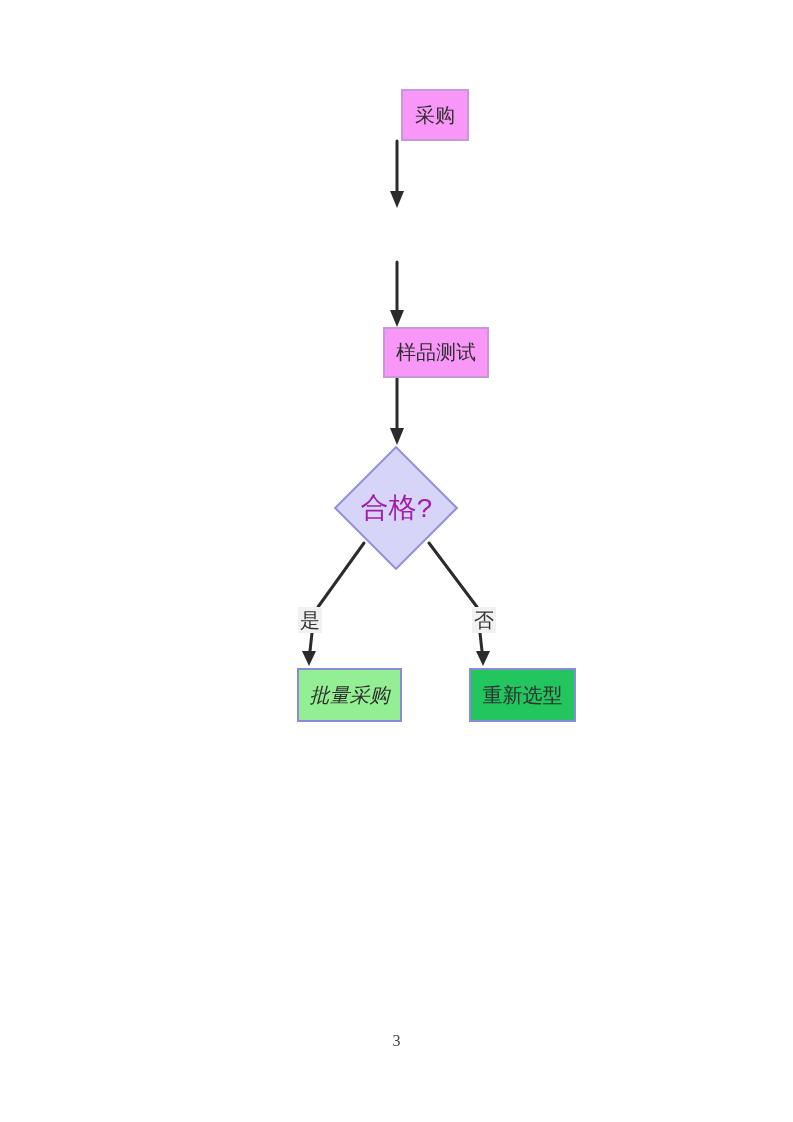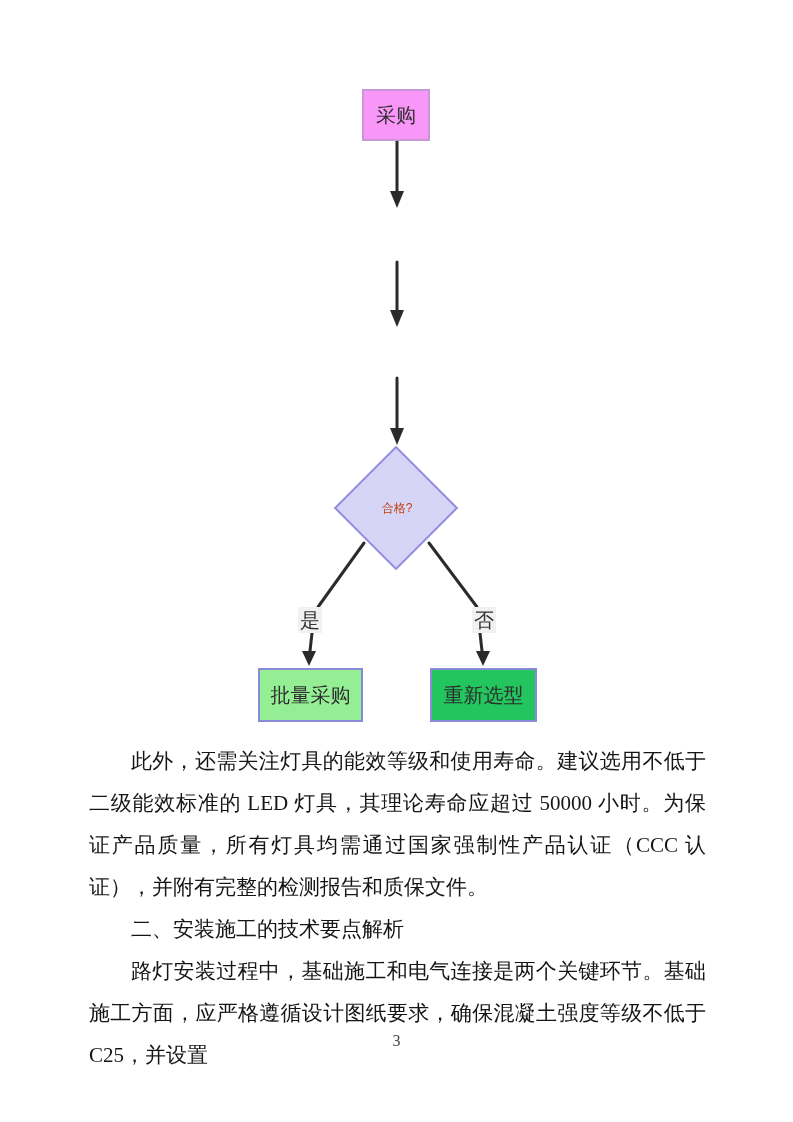--- a/index.html
+++ b/index.html
@@ -15,36 +15,36 @@
   .flowchart{position:absolute;left:0;top:0;width:793px;height:745px;}
   .connectors{position:absolute;left:0;top:0;}
   .node{
     position:absolute;
     display:flex;align-items:center;justify-content:center;
     box-sizing:border-box;
     font-family:"Liberation Sans","DejaVu Sans",sans-serif;
     font-size:20px;color:#2e2e2e;
     white-space:nowrap;
   }
-  .node.rect{border:2px solid #000000;}
+  .node.rect{border:2px solid #000000;margin-left:39px;}
   .node.pink{border-color:#c698d8;}
   .node.green,.node.red{border-color:#8a8ad8;}
   .diamond-shape{
     position:absolute;
     left:352px;top:464px;width:88px;height:88px;
     box-sizing:border-box;
     border:2px solid #968ee0;
     transform:rotate(45deg);
   }
   .diamond-label{
     position:absolute;
     left:334px;top:494px;width:126px;height:28px;
     display:flex;align-items:center;justify-content:center;
-    font-family:Liberation Sans, sans-serif;
-    font-size:12px;color:#c2410c;
+    font-family:Liberation Mono, monospace;
+    font-size:28px;color:#a21caf;
   }
   .edge-label{
     position:absolute;
     width:24px;height:26px;
     background:#f1f1f1;
     display:flex;align-items:center;justify-content:center;
     font-family:"Liberation Sans","DejaVu Sans",sans-serif;
     font-size:20px;color:#333;
   }
   
@@ -85,34 +85,30 @@
         <polygon points="397,327 390,310 404,310"></polygon>
         <polygon points="397,445 390,428 404,428"></polygon>
         <polygon points="309,666 302,651 316,651"></polygon>
         <polygon points="483,666 476,651 490,651"></polygon>
       </g>
     </svg>
 
     <div class="node rect pink" style="left: 362px; top: 89px; width: 68px; height: 52px; background-color: rgb(248, 151, 248);">采购</div>
 
 
+    <div class="node rect pink" style="left: 344px; top: 327px; width: 106px; height: 51px; background-color: rgb(248, 151, 248);">样品测试</div>
 
     <div class="diamond-shape" style="background-color: rgb(214, 213, 247);"></div>
     <div class="diamond-label">合格?</div>
 
     <div class="edge-label" style="left:298px;top:607px;">是</div>
 
     <div class="edge-label" style="left:472px;top:607px;">否</div>
 
-    <div class="node rect green" style="left: 258px; top: 668px; width: 105px; height: 54px; background-color: rgb(148, 239, 148);">批量采购</div>
+    <div class="node rect green" style="left: 258px; top: 668px; width: 105px; height: 54px; background-color: rgb(148, 239, 148); font-style: italic;">批量采购</div>
 
     <div class="node rect red" style="left: 430px; top: 668px; width: 107px; height: 54px; background-color: #22c55e;">重新选型</div>
   </div>
 
-  <div class="body-text">
-    <p class="para">此外，还需关注灯具的能效等级和使用寿命。建议选用不低于二级能效标准的 LED 灯具，其理论寿命应超过 50000 小时。为保证产品质量，所有灯具均需通过国家强制性产品认证（CCC 认证），并附有完整的检测报告和质保文件。</p>
-    <p class="para">二、安装施工的技术要点解析</p>
-    <p class="para">路灯安装过程中，基础施工和电气连接是两个关键环节。基础施工方面，应严格遵循设计图纸要求，确保混凝土强度等级不低于 C25，并设置</p>
-  </div>
 
   <div class="page-number">3</div>
 
 </div>
 
 </body></html>

